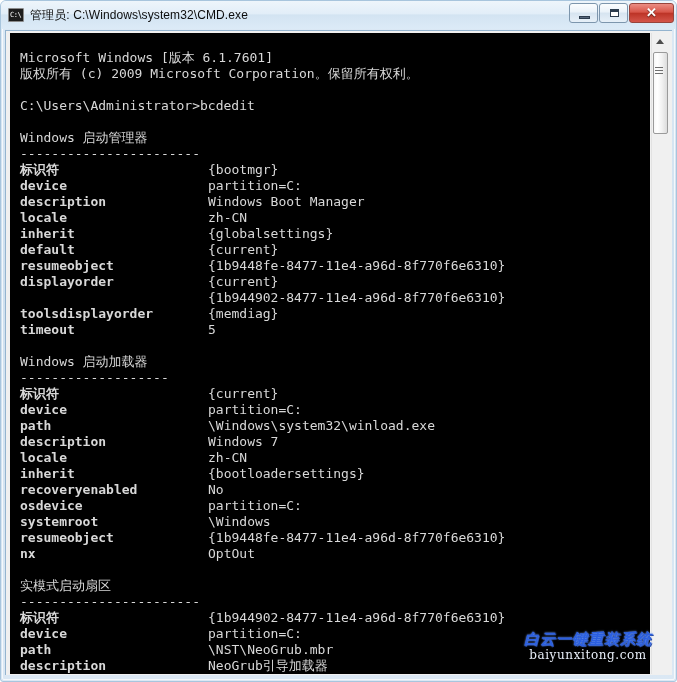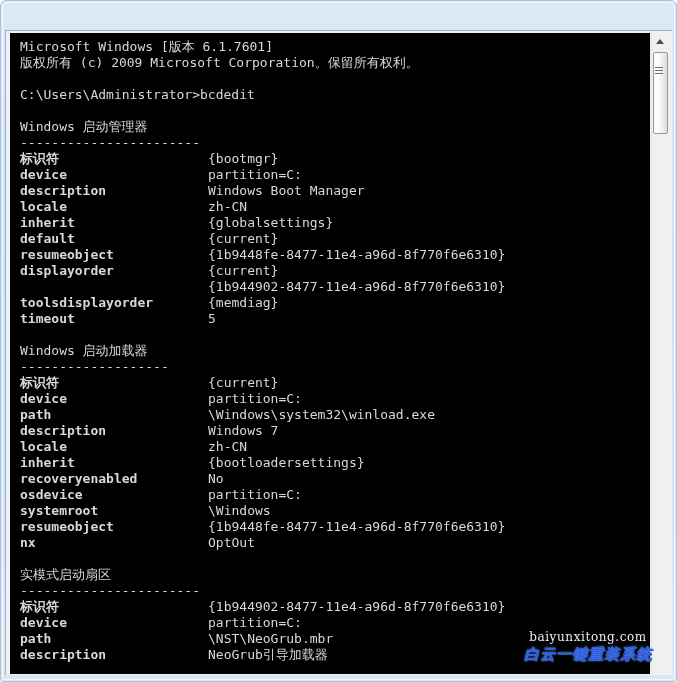--- a/index.html
+++ b/index.html
@@ -126,21 +126,21 @@
   #console {
     position: absolute;
     left: 4px; top: 2px;
     width: 640px; height: 641px;
     background: #000000;
     overflow: hidden;
   }
 
   #console-text {
     position: absolute;
-    left: 10px; top: 6px;
+    left: 10px; top: 17px;
     width: 628px;
     font-family: "DejaVu Sans Mono", "Liberation Mono", monospace;
     font-size: 13px;
     line-height: 16px;
     color: #c0c0c0;
     white-space: pre;
     letter-spacing: 0px;
   }
   .line { height: 16px; position: relative; white-space: pre; }
   .key { display: inline-block; width: 188px; font-weight: bold; }
@@ -222,35 +222,51 @@
     line-height: 15px;
     white-space: nowrap;
   }
 </style>
 </head>
 <body>
 
 <div id="window">
   <div id="frame-inner-glow"></div>
 
+  <div id="titlebar">
+    <div id="title-icon"></div>
+    <div id="title-text">管理员: C:\Windows\system32\CMD.exe</div>
+
+    <div id="win-buttons">
+      <div class="win-btn">
+        <span class="glyph-min"></span>
+      </div>
+      <div class="win-btn">
+        <span class="glyph-max"></span>
+      </div>
+      <div class="win-btn close">
+        <span class="glyph-close">✕</span>
+      </div>
+    </div>
+  </div>
 
   <div id="console-outer">
     <div id="console">
       <div id="console-text"><div class="line bright">Microsoft Windows [版本 6.1.7601]</div><div class="line bright">版权所有 (c) 2009 Microsoft Corporation。保留所有权利。</div><div class="line bright"></div><div class="line bright">C:\Users\Administrator&gt;bcdedit</div><div class="line bright"></div><div class="line bright">Windows 启动管理器</div><div class="line bright">-----------------------</div><div class="line"><span class="key bright">标识符</span><span class="bright">{bootmgr}</span></div><div class="line"><span class="key bright">device</span><span class="bright">partition=C:</span></div><div class="line"><span class="key bright">description</span><span class="bright">Windows Boot Manager</span></div><div class="line"><span class="key bright">locale</span><span class="bright">zh-CN</span></div><div class="line"><span class="key bright">inherit</span><span class="bright">{globalsettings}</span></div><div class="line"><span class="key bright">default</span><span class="bright">{current}</span></div><div class="line"><span class="key bright">resumeobject</span><span class="bright">{1b9448fe-8477-11e4-a96d-8f770f6e6310}</span></div><div class="line"><span class="key bright">displayorder</span><span class="bright">{current}</span></div><div class="line"><span class="key bright"></span><span class="bright">{1b944902-8477-11e4-a96d-8f770f6e6310}</span></div><div class="line"><span class="key bright">toolsdisplayorder</span><span class="bright">{memdiag}</span></div><div class="line"><span class="key bright">timeout</span><span class="bright">5</span></div><div class="line bright"></div><div class="line bright">Windows 启动加载器</div><div class="line bright">-------------------</div><div class="line"><span class="key bright">标识符</span><span class="bright">{current}</span></div><div class="line"><span class="key bright">device</span><span class="bright">partition=C:</span></div><div class="line"><span class="key bright">path</span><span class="bright">\Windows\system32\winload.exe</span></div><div class="line"><span class="key bright">description</span><span class="bright">Windows 7</span></div><div class="line"><span class="key bright">locale</span><span class="bright">zh-CN</span></div><div class="line"><span class="key bright">inherit</span><span class="bright">{bootloadersettings}</span></div><div class="line"><span class="key bright">recoveryenabled</span><span class="bright">No</span></div><div class="line"><span class="key bright">osdevice</span><span class="bright">partition=C:</span></div><div class="line"><span class="key bright">systemroot</span><span class="bright">\Windows</span></div><div class="line"><span class="key bright">resumeobject</span><span class="bright">{1b9448fe-8477-11e4-a96d-8f770f6e6310}</span></div><div class="line"><span class="key bright">nx</span><span class="bright">OptOut</span></div><div class="line bright"></div><div class="line bright">实模式启动扇区</div><div class="line bright">-----------------------</div><div class="line"><span class="key bright">标识符</span><span class="bright">{1b944902-8477-11e4-a96d-8f770f6e6310}</span></div><div class="line"><span class="key bright">device</span><span class="bright">partition=C:</span></div><div class="line"><span class="key bright">path</span><span class="bright">\NST\NeoGrub.mbr</span></div><div class="line"><span class="key bright">description</span><span class="bright">NeoGrub引导加载器</span></div></div>
     </div>
 
     <div id="scrollbar">
       <div id="sb-up"></div>
       <div id="sb-thumb"></div>
       <div id="sb-grip">
         <i></i>
           <i></i>
           <i></i>
       </div>
       <div id="sb-track-lower"></div>
     </div>
   </div>
 
   <div id="watermark">
+    <div id="wm-cn">白云一键重装系统</div>
     <div id="wm-en">baiyunxitong.com</div>
-    <div id="wm-cn">白云一键重装系统</div>
   </div>
 </div>
 
 </body></html>

